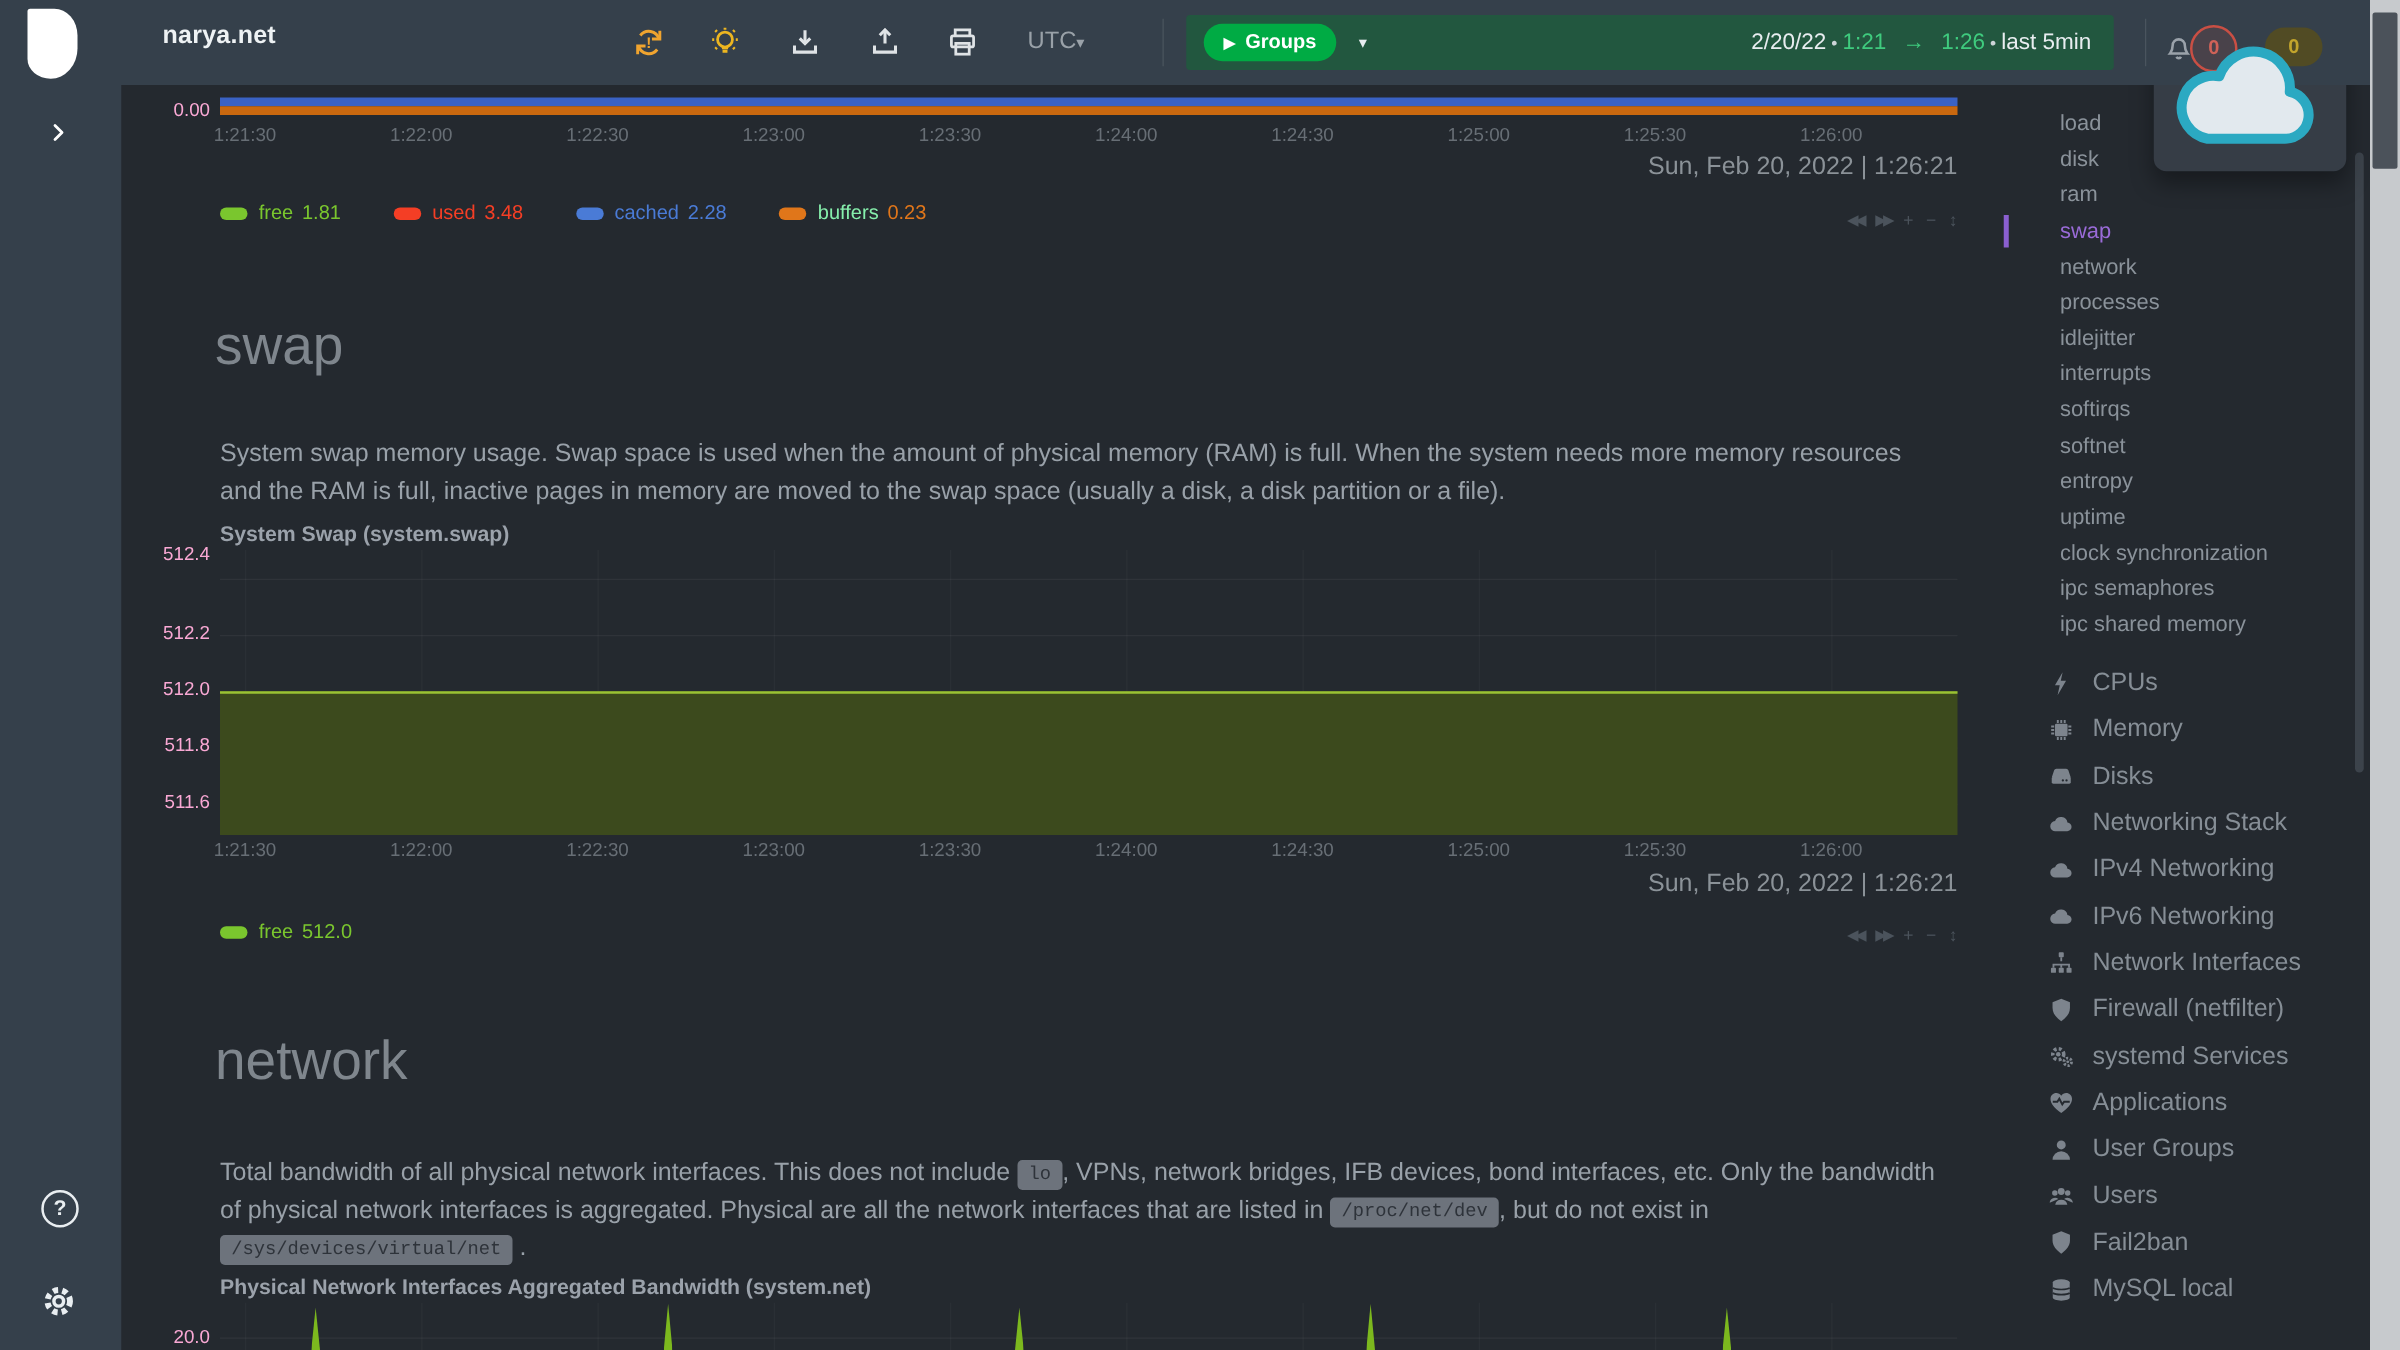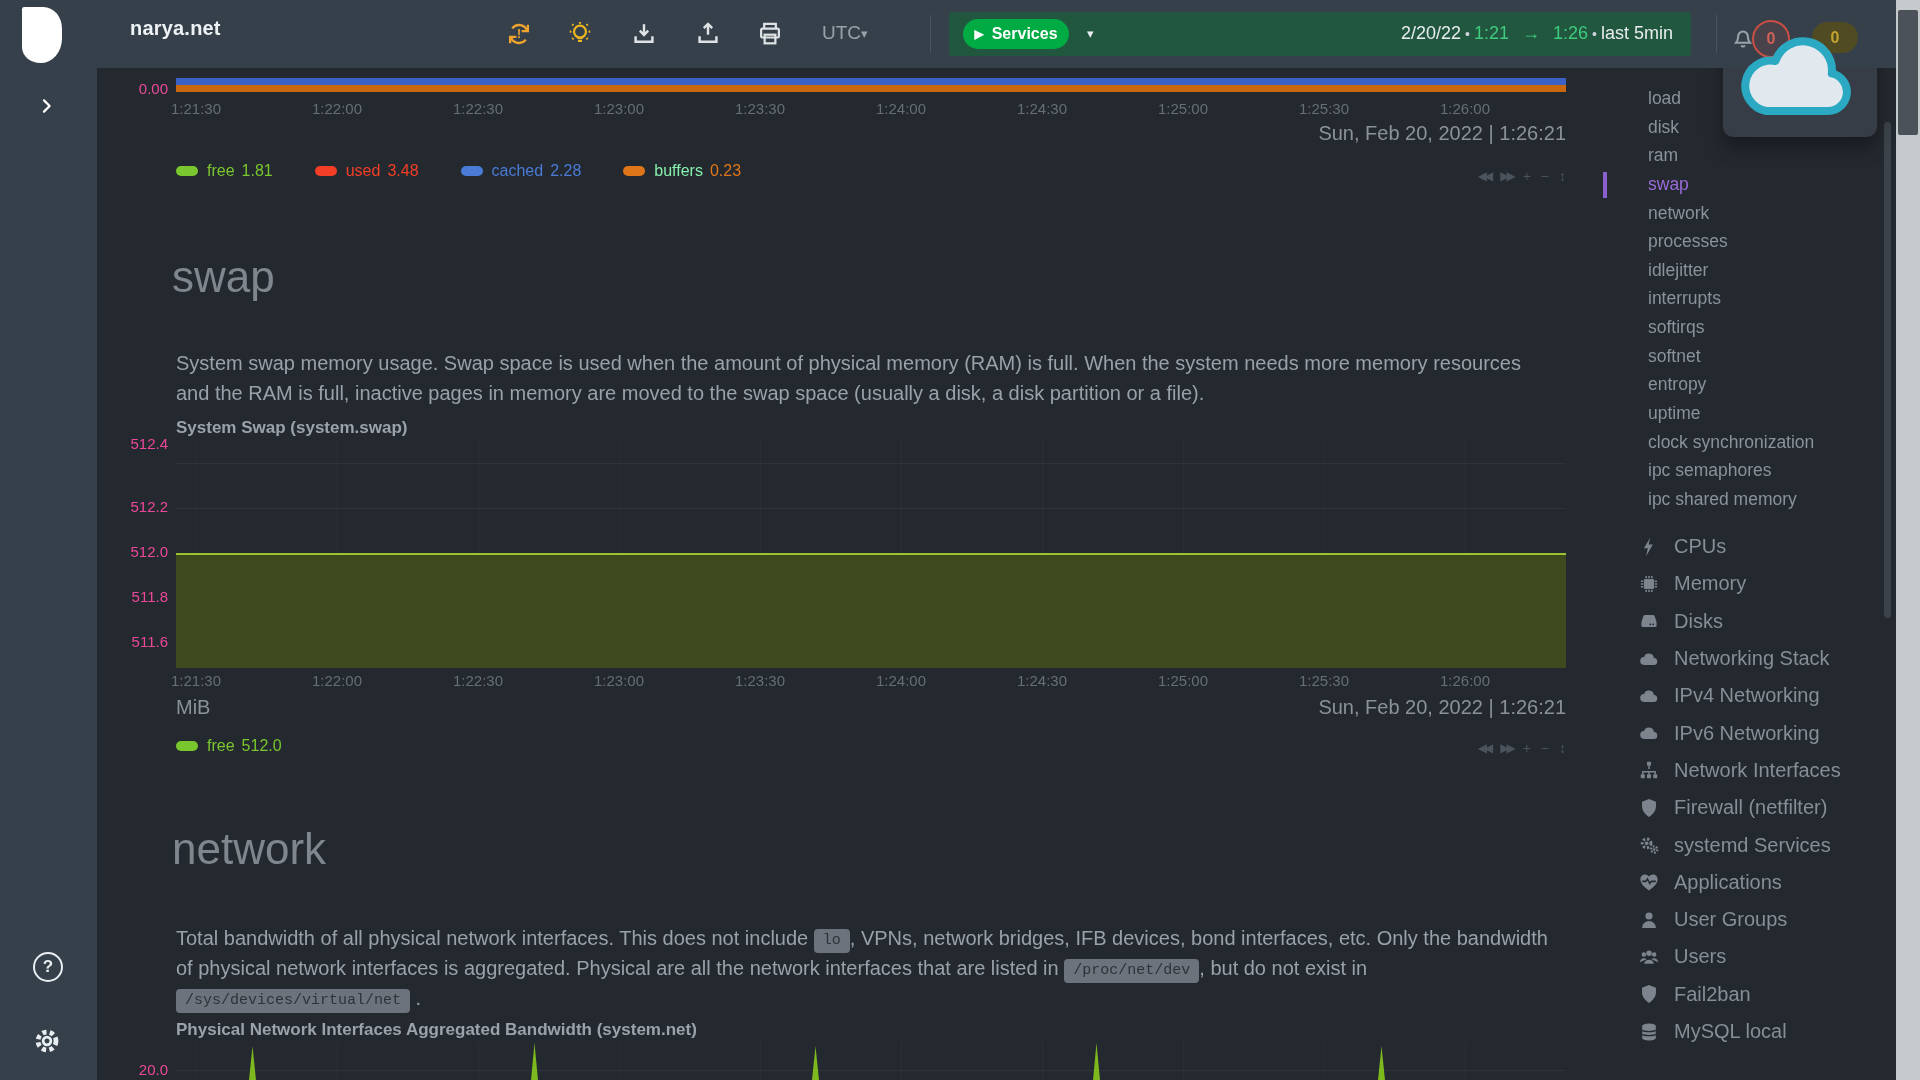--- a/index.html
+++ b/index.html
@@ -33,21 +33,21 @@
       display:flex;align-items:center;justify-content:center;z-index:5;}
   .dropdown-panel{position:absolute;left:1723px;top:0;width:154px;height:137px;background:#363d46;
       border-radius:0 0 10px 10px;box-shadow:0 10px 18px rgba(0,0,0,.35);z-index:3;}
   .cloud-big{position:absolute;left:1734px;top:33px;width:130px;height:82px;z-index:7;}
   
   .left-rail{position:absolute;left:0;top:0;width:97px;height:1080px;background:#35404b;z-index:2;}
   .rail-chev{position:absolute;left:38px;top:97px;width:18px;height:20px;}
   .rail-help{position:absolute;left:33px;top:952px;width:26px;height:26px;border:2px solid #e9eef1;border-radius:50%;
              color:#e9eef1;font-size:17px;font-weight:bold;display:flex;align-items:center;justify-content:center;}
   .rail-gear{position:absolute;left:32px;top:1026px;width:30px;height:30px;}
-  .yt{position:absolute;left:88px;width:80px;text-align:right;font-size:15px;color:#ec4899;}
+  .yt{position:absolute;left:88px;width:80px;text-align:right;font-size:15px;color:#f9a8d4;}
   .tickrow{position:absolute;left:176px;width:1390px;height:18px;}
   .tickrow span{position:absolute;transform:translateX(-50%);font-size:15px;color:#676e75;white-space:nowrap;}
   .unit-row{position:absolute;left:176px;width:1390px;font-size:20px;color:#8b9298;}
   .stamp{position:absolute;left:1000px;width:566px;text-align:right;font-size:20px;color:#8b9298;white-space:nowrap;}
   .legend{position:absolute;left:176px;display:flex;gap:42px;align-items:center;height:16px;}
   .legend .li{display:flex;align-items:center;gap:9px;font-size:16px;}
   .legend .pill{width:22px;height:10px;border-radius:5px;display:inline-block;}
   .legend .val{margin-left:-2px;}
   .ctoolbar{position:absolute;left:1426px;width:140px;display:flex;gap:10px;justify-content:flex-end;
             color:#4b535c;font-size:14px;align-items:center;}
@@ -137,21 +137,21 @@
         </svg>
       </span>
     <div class="utc">
       <span>UTC</span>
       <span class="chev">▾</span>
     </div>
     <div class="vsep" style="left:930px"></div>
     <div class="time-panel">
       <div class="play-pill">
         <span class="play-tri">▶</span>
-        <span>Services</span>
+        <span>Groups</span>
       </div>
       <span class="panel-chev">▾</span>
       <div class="range-text">
         <span>2/20/22</span><span class="dot">•</span><span class="grn">1:21</span>
         <span class="grn" style="padding:0 8px;">→</span>
         <span class="grn">1:26</span><span class="dot">•</span><span>last 5min</span>
       </div>
     </div>
     <div class="vsep" style="left:1716px"></div>
   </div>
@@ -261,21 +261,20 @@
       <span style="left: 161px;">1:22:00</span>
       <span style="left: 302px;">1:22:30</span>
       <span style="left: 443px;">1:23:00</span>
       <span style="left: 584px;">1:23:30</span>
       <span style="left: 725px;">1:24:00</span>
       <span style="left: 866px;">1:24:30</span>
       <span style="left: 1007px;">1:25:00</span>
       <span style="left: 1148px;">1:25:30</span>
       <span style="left: 1289px;">1:26:00</span>
     </div>
-  <div class="unit-row" style="top:696px">MiB</div>
   <div class="stamp" style="top:696px">Sun, Feb 20, 2022 | 1:26:21</div>
   <div class="legend" style="top:738px" id="swap-legend">
       <div class="li">
         <span class="pill" style="background:#7ac62e"></span>
         <span style="color:#7ac62e">free</span>
         <span class="val" style="color:#7ac62e">512.0</span>
       </div>
     </div>
   <div class="ctoolbar" style="top:740px" id="swap-toolbar">
       <span style="letter-spacing: -3px; font-size: 12px;">◀◀</span>

